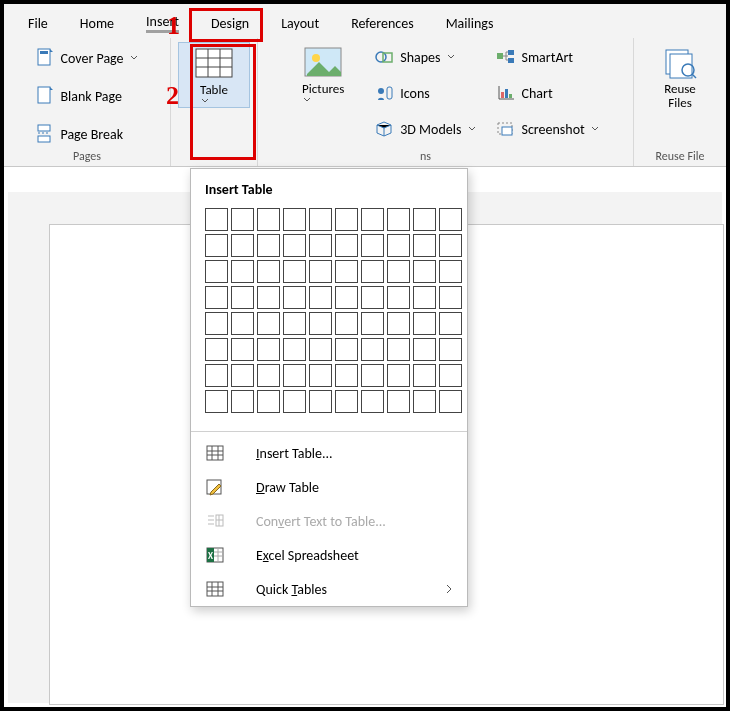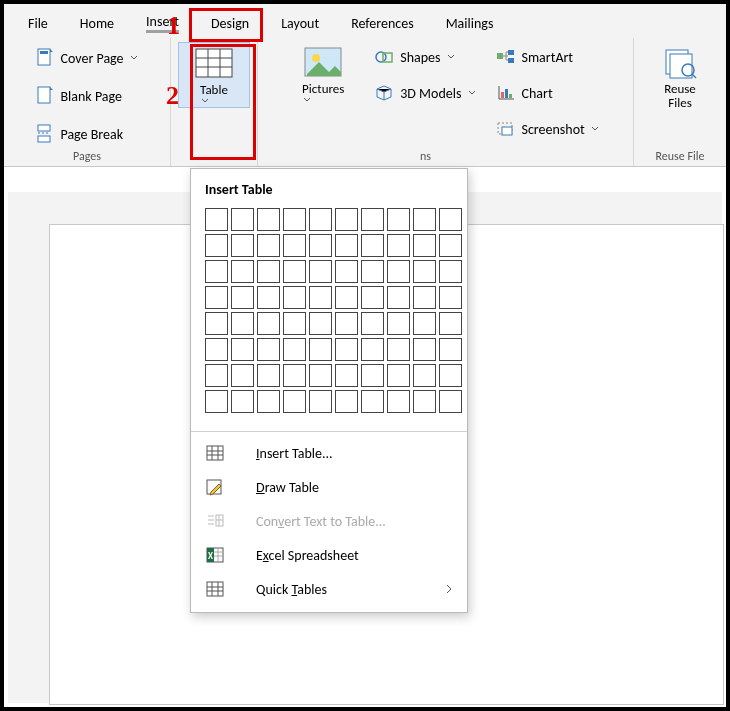--- a/index.html
+++ b/index.html
@@ -14,21 +14,21 @@
 .ribbon{display:flex;height:128px}
 .group{display:flex;flex-direction:column;align-items:center;padding:4px 8px 0 8px;border-right:1px solid #d8d8d8}
 .group-body{flex:1;display:flex;align-items:flex-start}
 .group-label{font-size:12px;color:#555;padding-bottom:3px}
 .vstack{display:flex;flex-direction:column;gap:14px;padding-top:4px}
 .rbtn{display:flex;align-items:center;gap:6px;padding:2px 4px;cursor:pointer;white-space:nowrap}
 .bigbtn{display:flex;flex-direction:column;align-items:center;padding:2px 6px;cursor:pointer;width:58px}
 .bigbtn .lbl{font-size:13px;margin-top:2px;line-height:1.1;text-align:center}
 .ico{display:inline-flex;align-items:center;justify-content:center}
 svg{display:block}
-.menu{position:absolute;left:186px;top:164px;width:276px;background:#fff;border:1px solid #bababa;box-shadow:2px 4px 10px rgba(0,0,0,.2);z-index:30;padding-bottom:6px}
+.menu{position:absolute;left:186px;top:164px;width:276px;background:#fff;border:1px solid #bababa;box-shadow:2px 4px 10px rgba(0,0,0,.2);z-index:30;}
 .menu-title{font-weight:bold;padding:12px 14px 10px 14px;font-size:14px}
 .grid{display:grid;grid-template-columns:repeat(10,23px);grid-auto-rows:23px;gap:3px;padding:0 14px 14px 14px}
 .cell{border:1px solid #444;background:#fff;cursor:pointer}
 .menu hr{border:none;border-top:1px solid #d0d0d0;margin:4px 0}
 .mitem{display:flex;align-items:center;gap:31px;padding:8px 14px;cursor:pointer;position:relative}
 .mitem.disabled{color:#aaa;cursor:default}
 .mitem .chev{position:absolute;right:14px}
 .doc{position:absolute;left:45px;top:220px;right:2px;bottom:2px;background:#fff;border:1px solid #c8c8c8;z-index:1}
 .docshade{position:absolute;left:4px;right:4px;top:188px;bottom:4px;background:#f3f3f3;z-index:0}
 </style>
@@ -133,20 +133,30 @@
               <span>Shapes</span>
               <span class="ico">
                   <svg width="8" height="8">
                     <path d="M1 2l3 3 3-3" fill="none" stroke="#555"></path>
                   </svg>
                 </span>
             </div>
             <div class="rbtn">
               <span class="ico">
                   <svg width="20" height="18">
+                    <circle cx="7" cy="7" r="3" fill="#3a7ab8"></circle>
+                    <path d="M4 16c0-3 6-3 6 0" fill="#3a7ab8"></path>
+                    <rect x="13" y="3" width="5" height="12" rx="2" fill="none" stroke="#3a7ab8"></rect>
+                  </svg>
+                </span>
+              <span>Icons</span>
+            </div>
+            <div class="rbtn">
+              <span class="ico">
+                  <svg width="20" height="18">
                     <path d="M10 2l7 3v8l-7 3-7-3V5z" fill="none" stroke="#3a7ab8"></path>
                     <path d="M3 5l7 3 7-3M10 8v8" stroke="#3a7ab8"></path>
                   </svg>
                 </span>
               <span>3D Models</span>
               <span class="ico">
                   <svg width="8" height="8">
                     <path d="M1 2l3 3 3-3" fill="none" stroke="#555"></path>
                   </svg>
                 </span>

